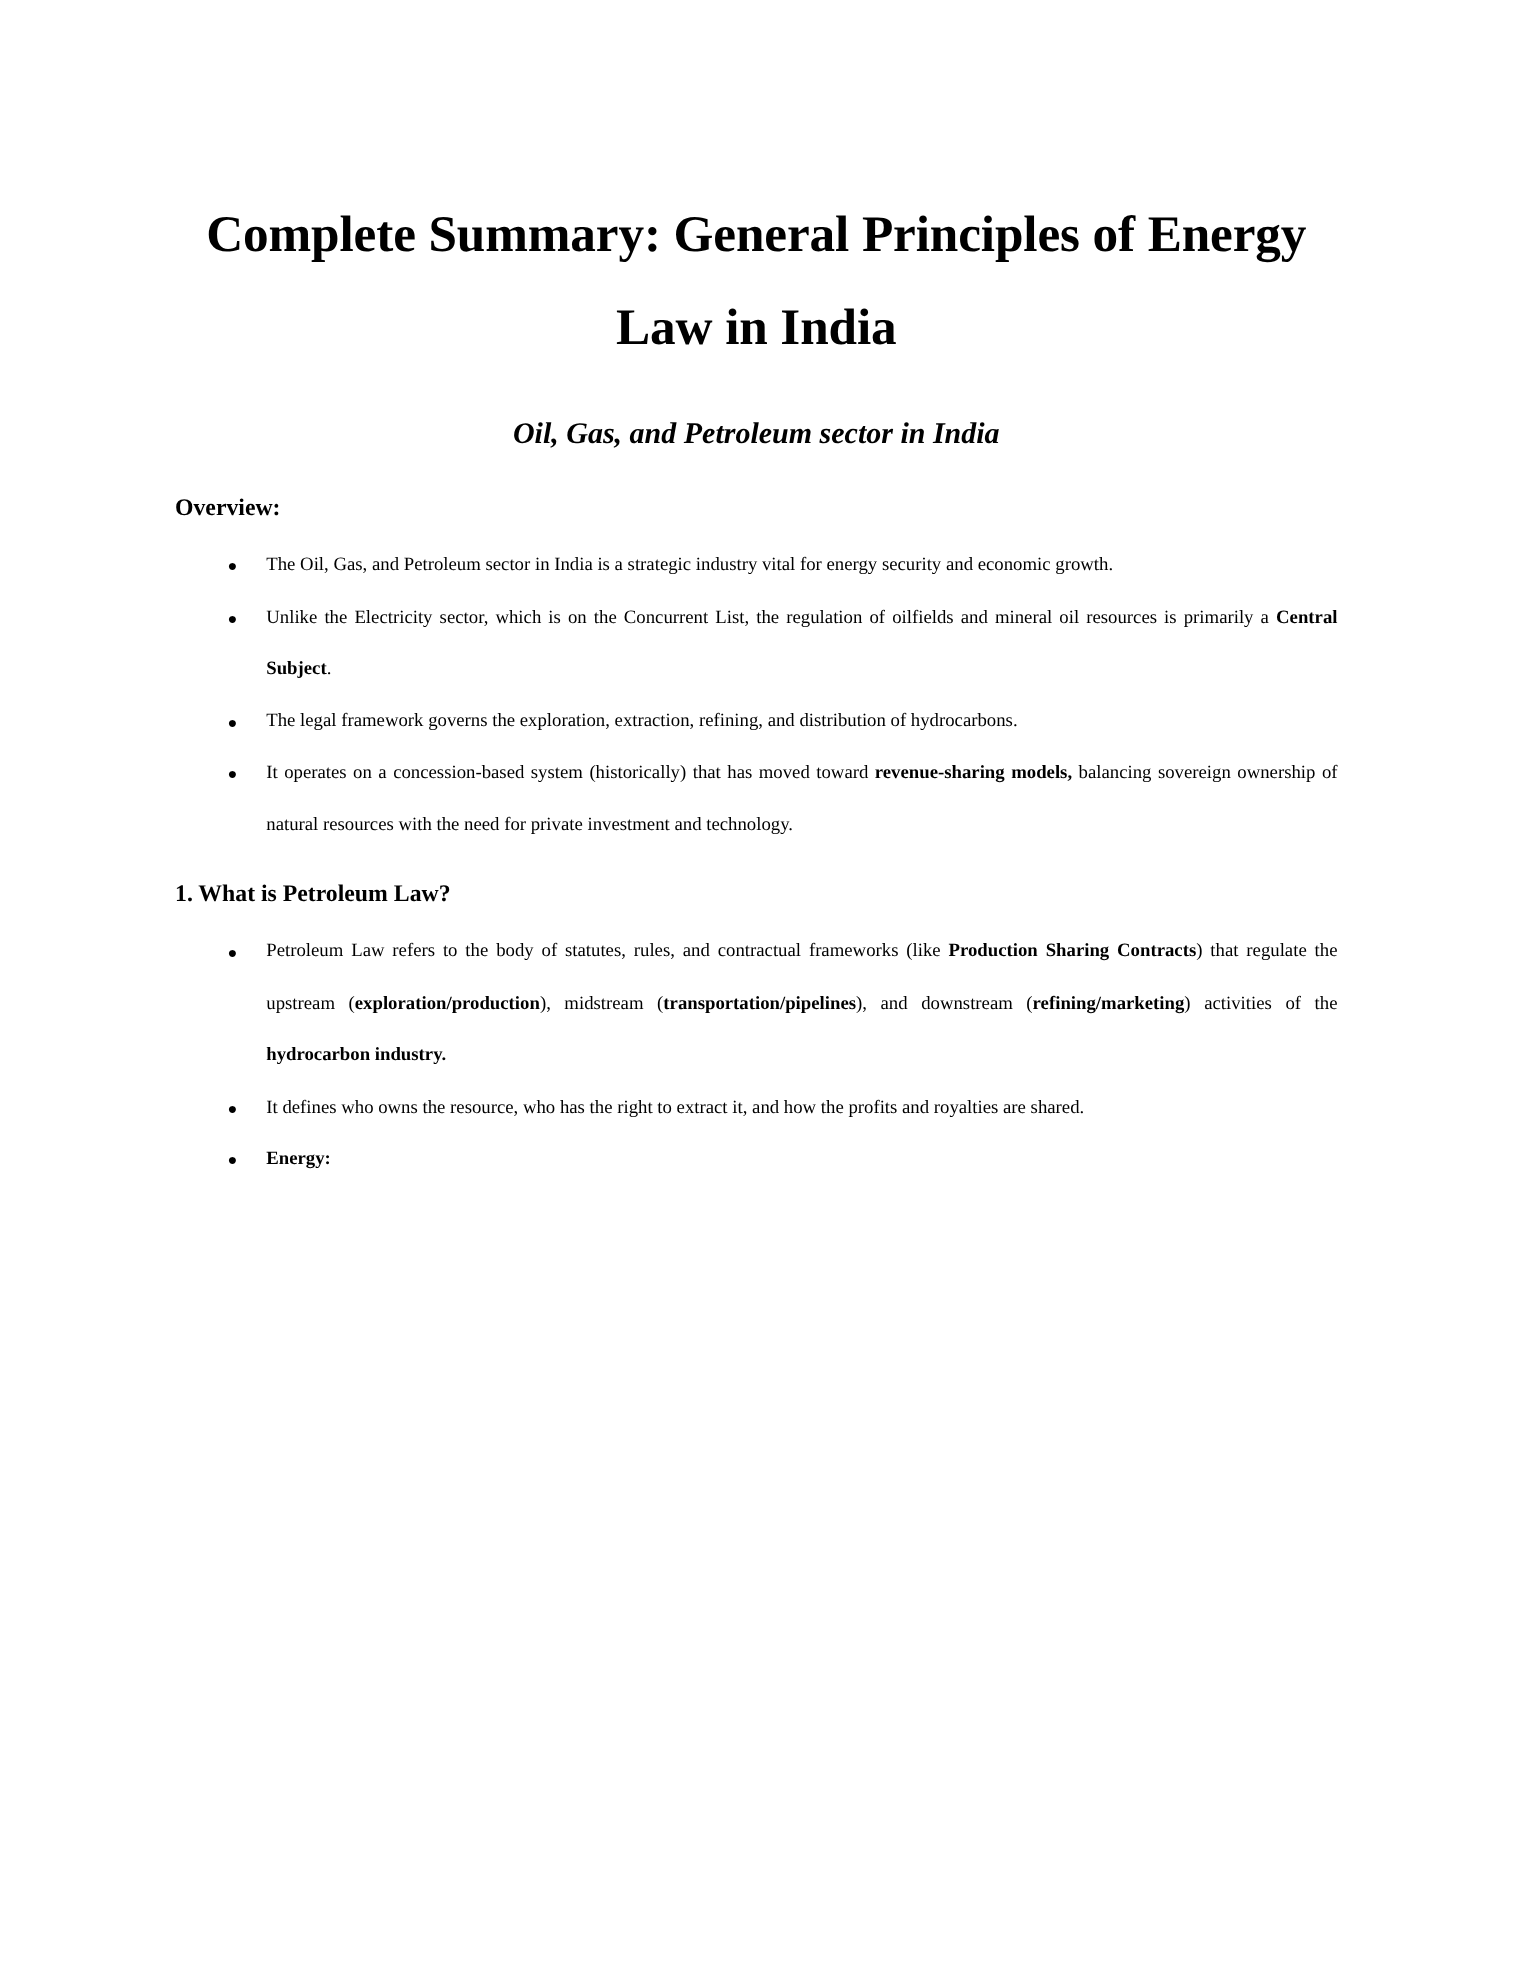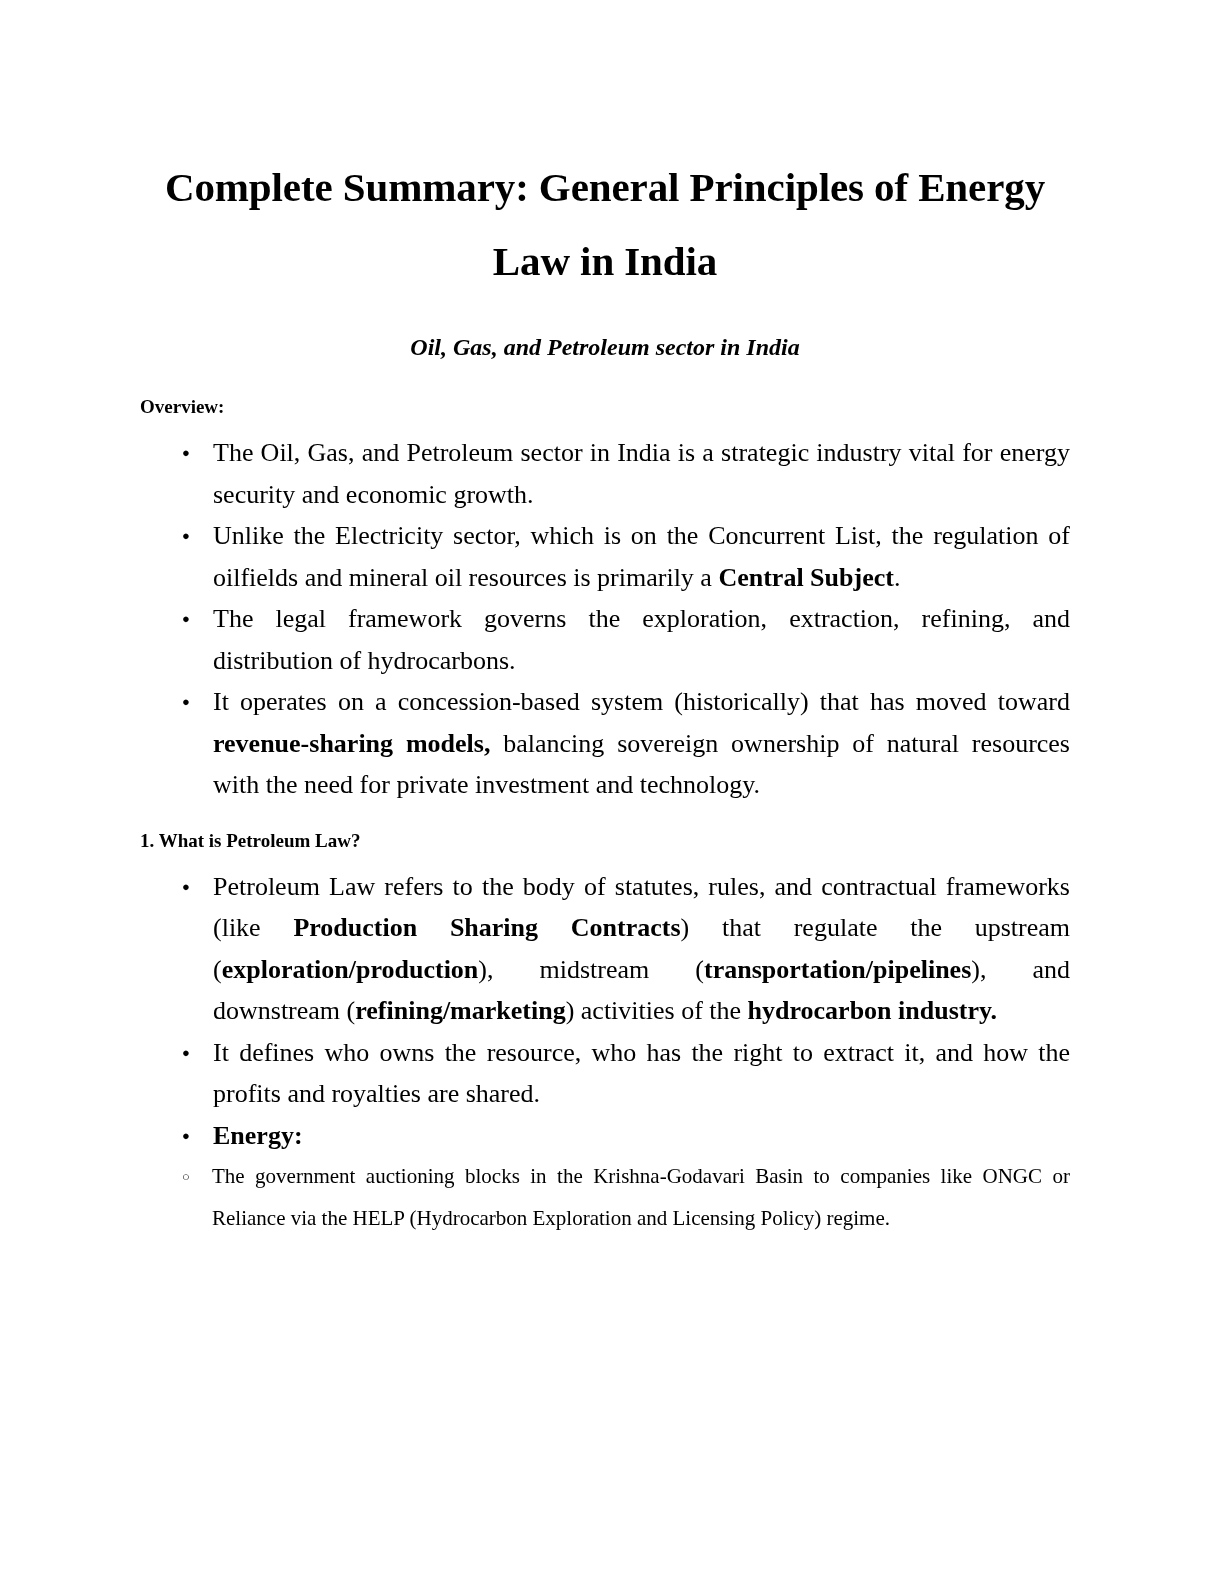--- a/index.html
+++ b/index.html
@@ -69,21 +69,21 @@
   
   ul.bullets {
     list-style: none;
     margin: 4px 0 0 0;
     padding: 0;
   }
   ul.bullets > li {
     position: relative;
     padding-left: 73px;
     margin: 0;
-    font-size: 26px;
+    font-size: 15px;
     line-height: 41.5px;
     text-align: justify;
     text-justify: inter-word;
     -moz-text-align-last: left;
     text-align-last: left;
   }
   ul.bullets > li::before {
     content: "\25CF";
     position: absolute;
     left: 42px;
@@ -137,20 +137,17 @@
           <li><span>The Oil, Gas, and Petroleum sector in India is a strategic industry vital for energy security and economic growth.</span></li>
           <li><span>Unlike the Electricity sector, which is on the Concurrent List, the regulation of oilfields and mineral oil resources is primarily a </span><b>Central Subject</b><span>.</span></li>
           <li><span>The legal framework governs the exploration, extraction, refining, and distribution of hydrocarbons.</span></li>
           <li><span>It operates on a concession-based system (historically) that has moved toward </span><b>revenue-sharing models,</b><span> balancing sovereign ownership of natural resources with the need for private investment and technology.</span></li>
         </ul>
         <div class="section-heading tight">1. What is Petroleum Law?</div>
         <ul class="bullets">
           <li><span>Petroleum Law refers to the body of statutes, rules, and contractual frameworks (like </span><b>Production Sharing Contracts</b><span>) that regulate the upstream (</span><b>exploration/production</b><span>), midstream (</span><b>transportation/pipelines</b><span>), and downstream (</span><b>refining/marketing</b><span>) activities of the </span><b>hydrocarbon industry.</b></li>
           <li><span>It defines who owns the resource, who has the right to extract it, and how the profits and royalties are shared.</span></li>
           <li><b>Energy:</b></li>
-          <ul class="subbullets">
-            <li><span>The government auctioning blocks in the Krishna-Godavari Basin to companies like ONGC or Reliance via the HELP (Hydrocarbon Exploration and Licensing Policy) regime.</span></li>
-          </ul>
         </ul>
       </div>
 
   </div>
 </div>
 
 </body></html>

